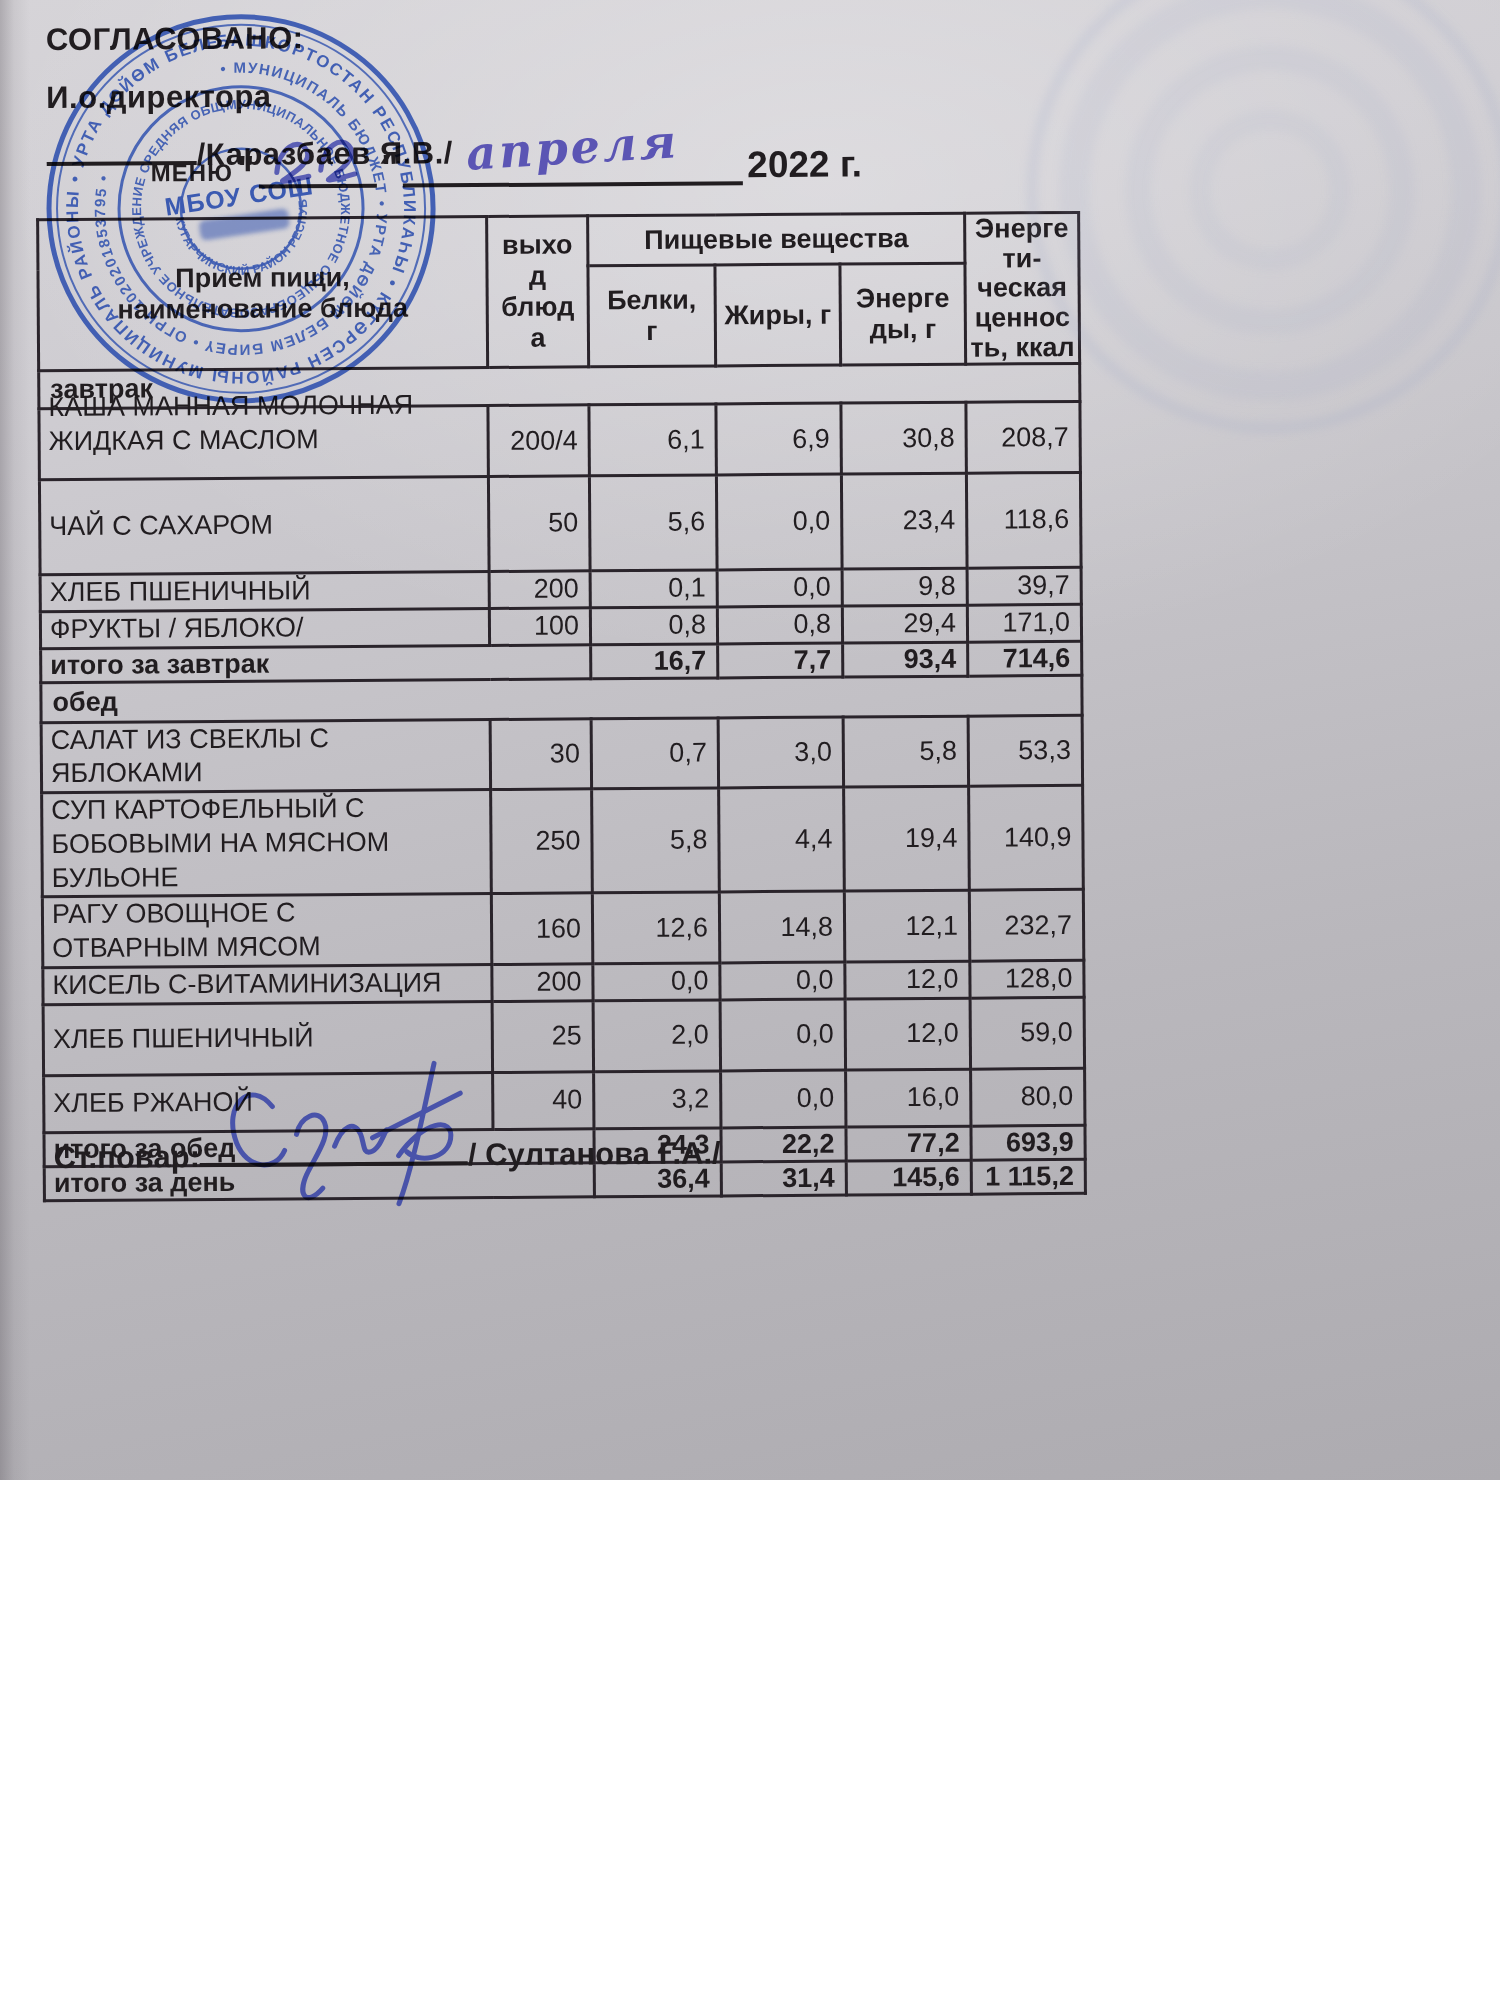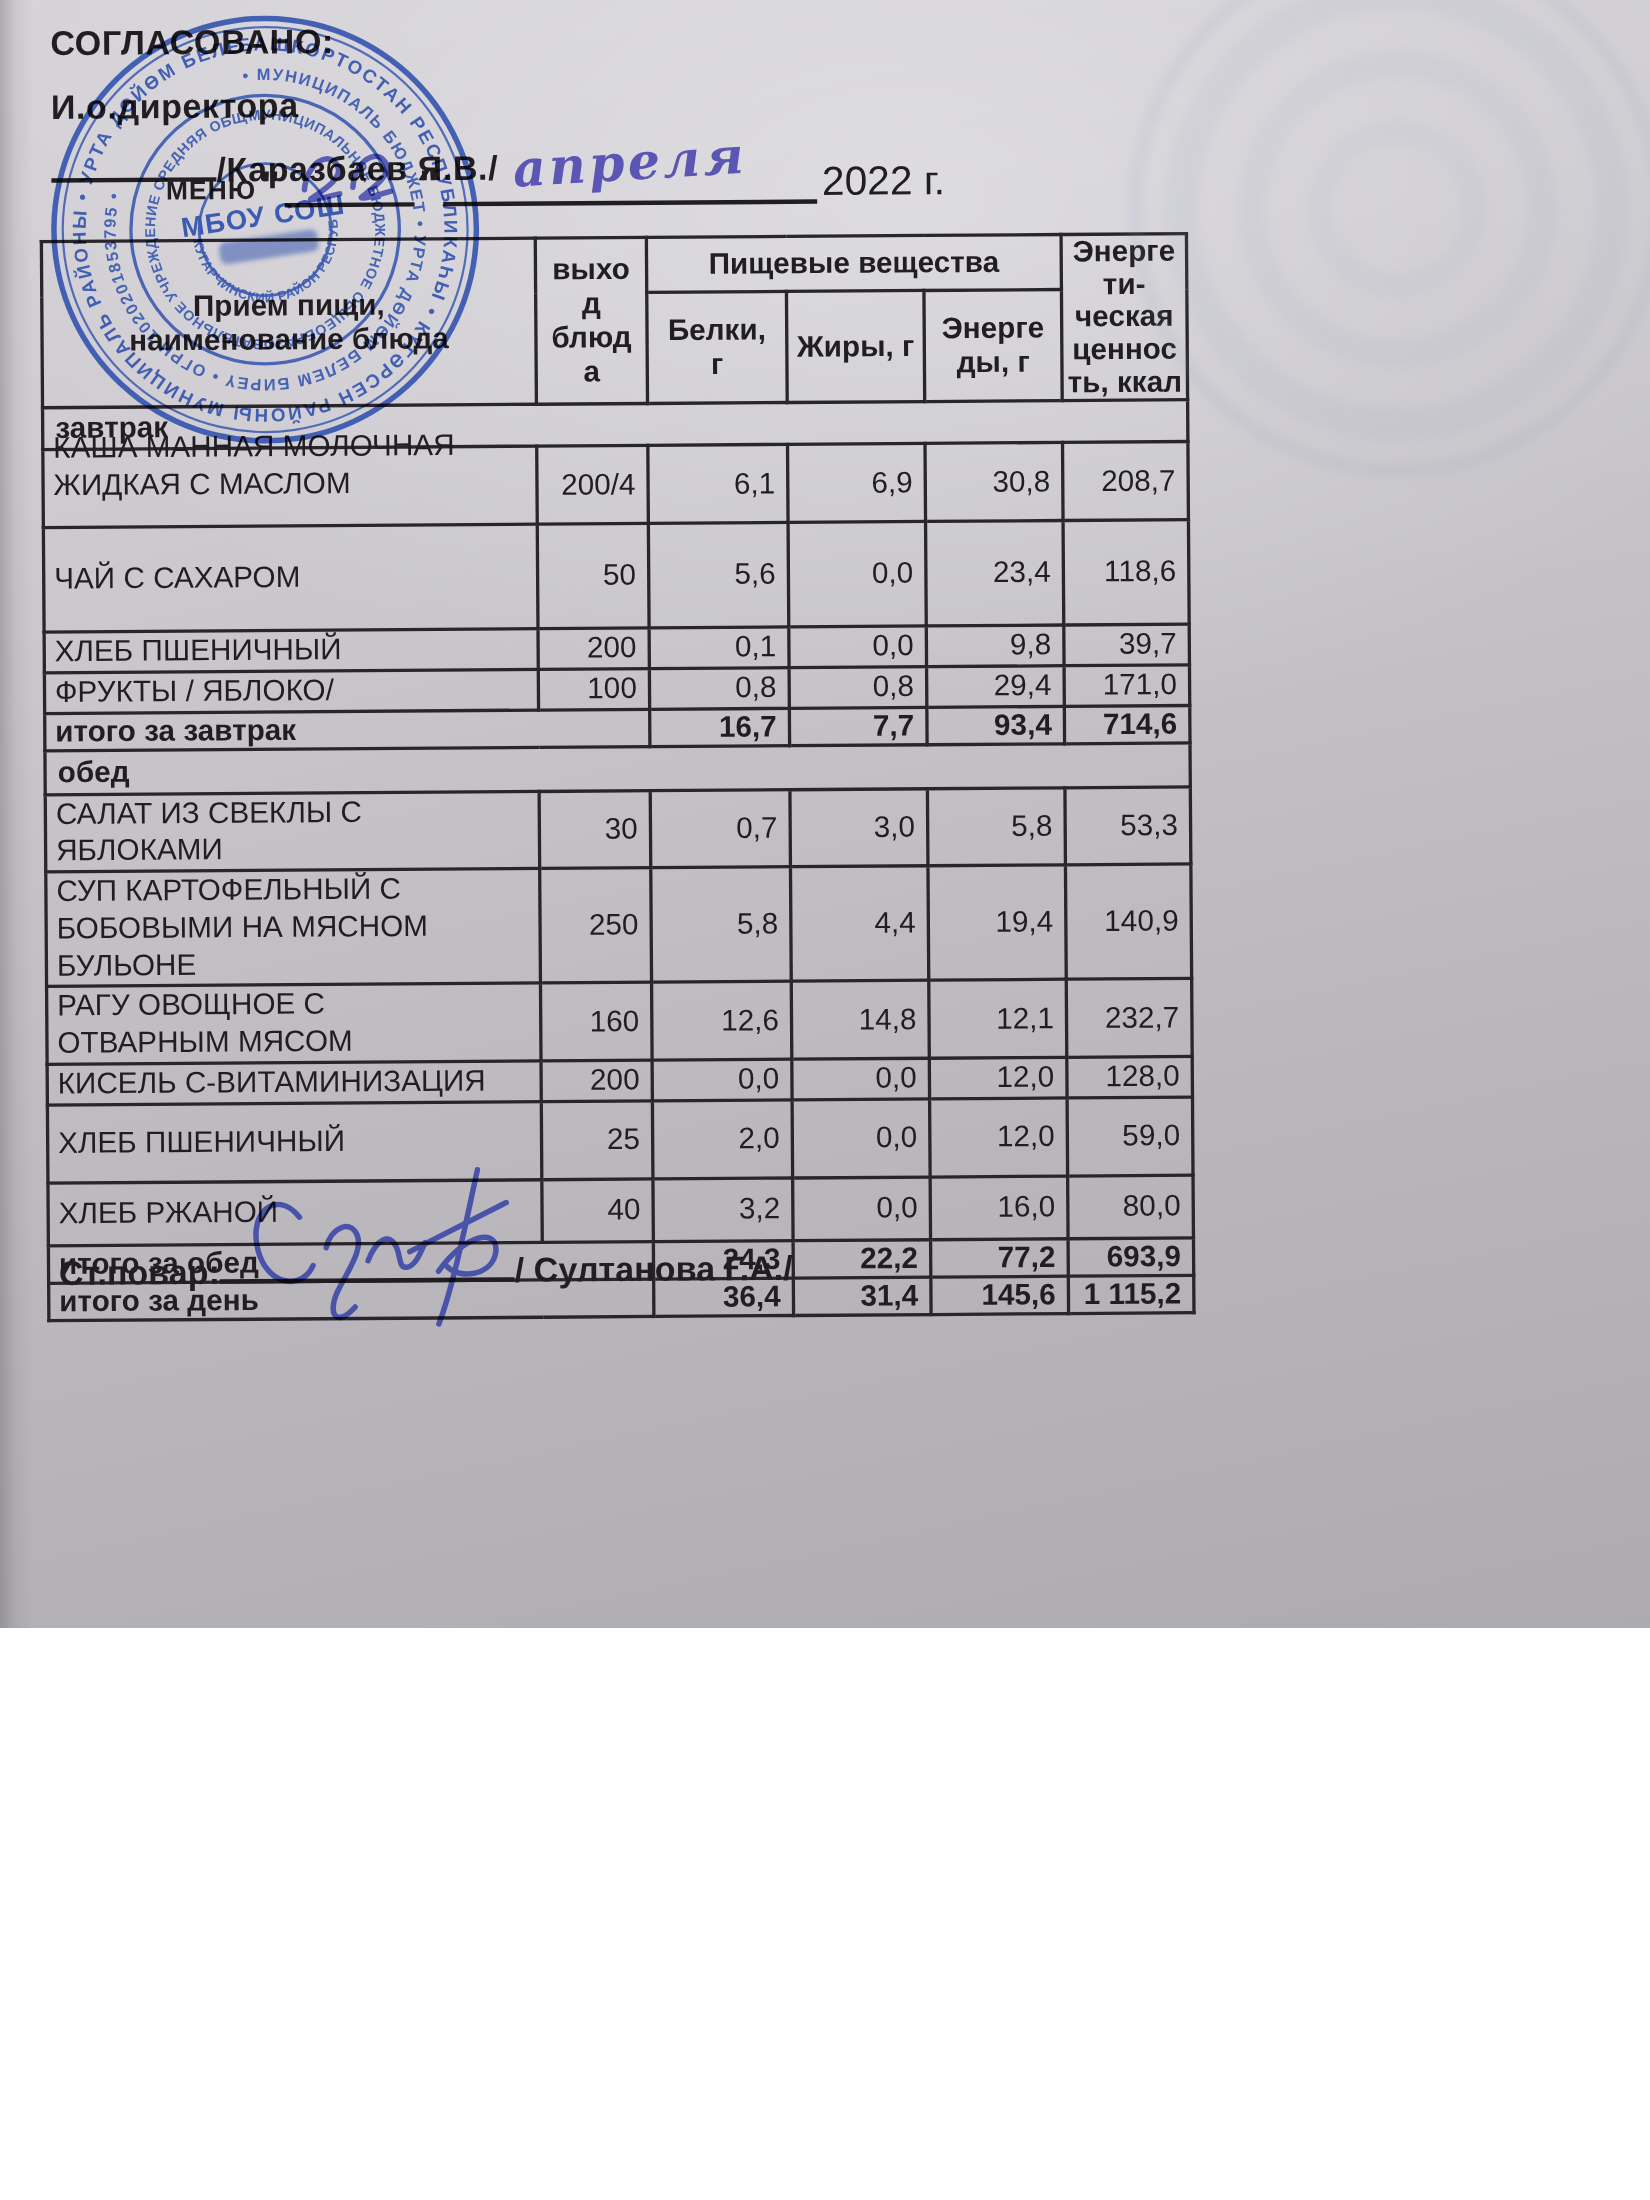--- a/index.html
+++ b/index.html
@@ -20,21 +20,21 @@
   #menu-line{position:absolute;left:150px;top:140px;height:60px;white-space:nowrap;}
   #menu-label{font-size:24px;font-weight:bold;letter-spacing:1px;}
   .q{font-size:36px;font-weight:bold;}
   #day-seg{display:inline-block;width:118px;height:46px;border-bottom:4px solid #211d20;
     position:relative;vertical-align:-8px;}
   #month-seg{display:inline-block;width:340px;height:46px;border-bottom:4px solid #211d20;
     position:relative;vertical-align:-8px;text-align:center;}
   #month-text{position:absolute;left:10px;top:-16px;width:320px;
     font-family:"DejaVu Serif",serif;font-style:italic;font-weight:bold;
     font-size:46px;color:#5b55b4;transform:rotate(-3deg);letter-spacing:3px;}
-  #year-label{font-size:37px;font-weight:normal;}
+  #year-label{font-size:37px;font-weight:bold;}
   
   #menu-table{position:absolute;left:35px;top:218px;width:1041px;
     border-collapse:collapse;table-layout:fixed;}
   #menu-table td,#menu-table th{border:3px solid #2a242b;padding:0 8px;
     font-size:27px;color:#211d20;overflow:visible;}
   #menu-table th{font-weight:bold;text-align:center;padding:0 2px;}
   .pre{white-space:pre-line;}
   .num{text-align:right;padding-right:10px !important;}
   .dish{text-align:left;line-height:1.25;}
   .section-cell{font-weight:bold;font-size:31px;text-align:left;padding-left:10px !important;}

